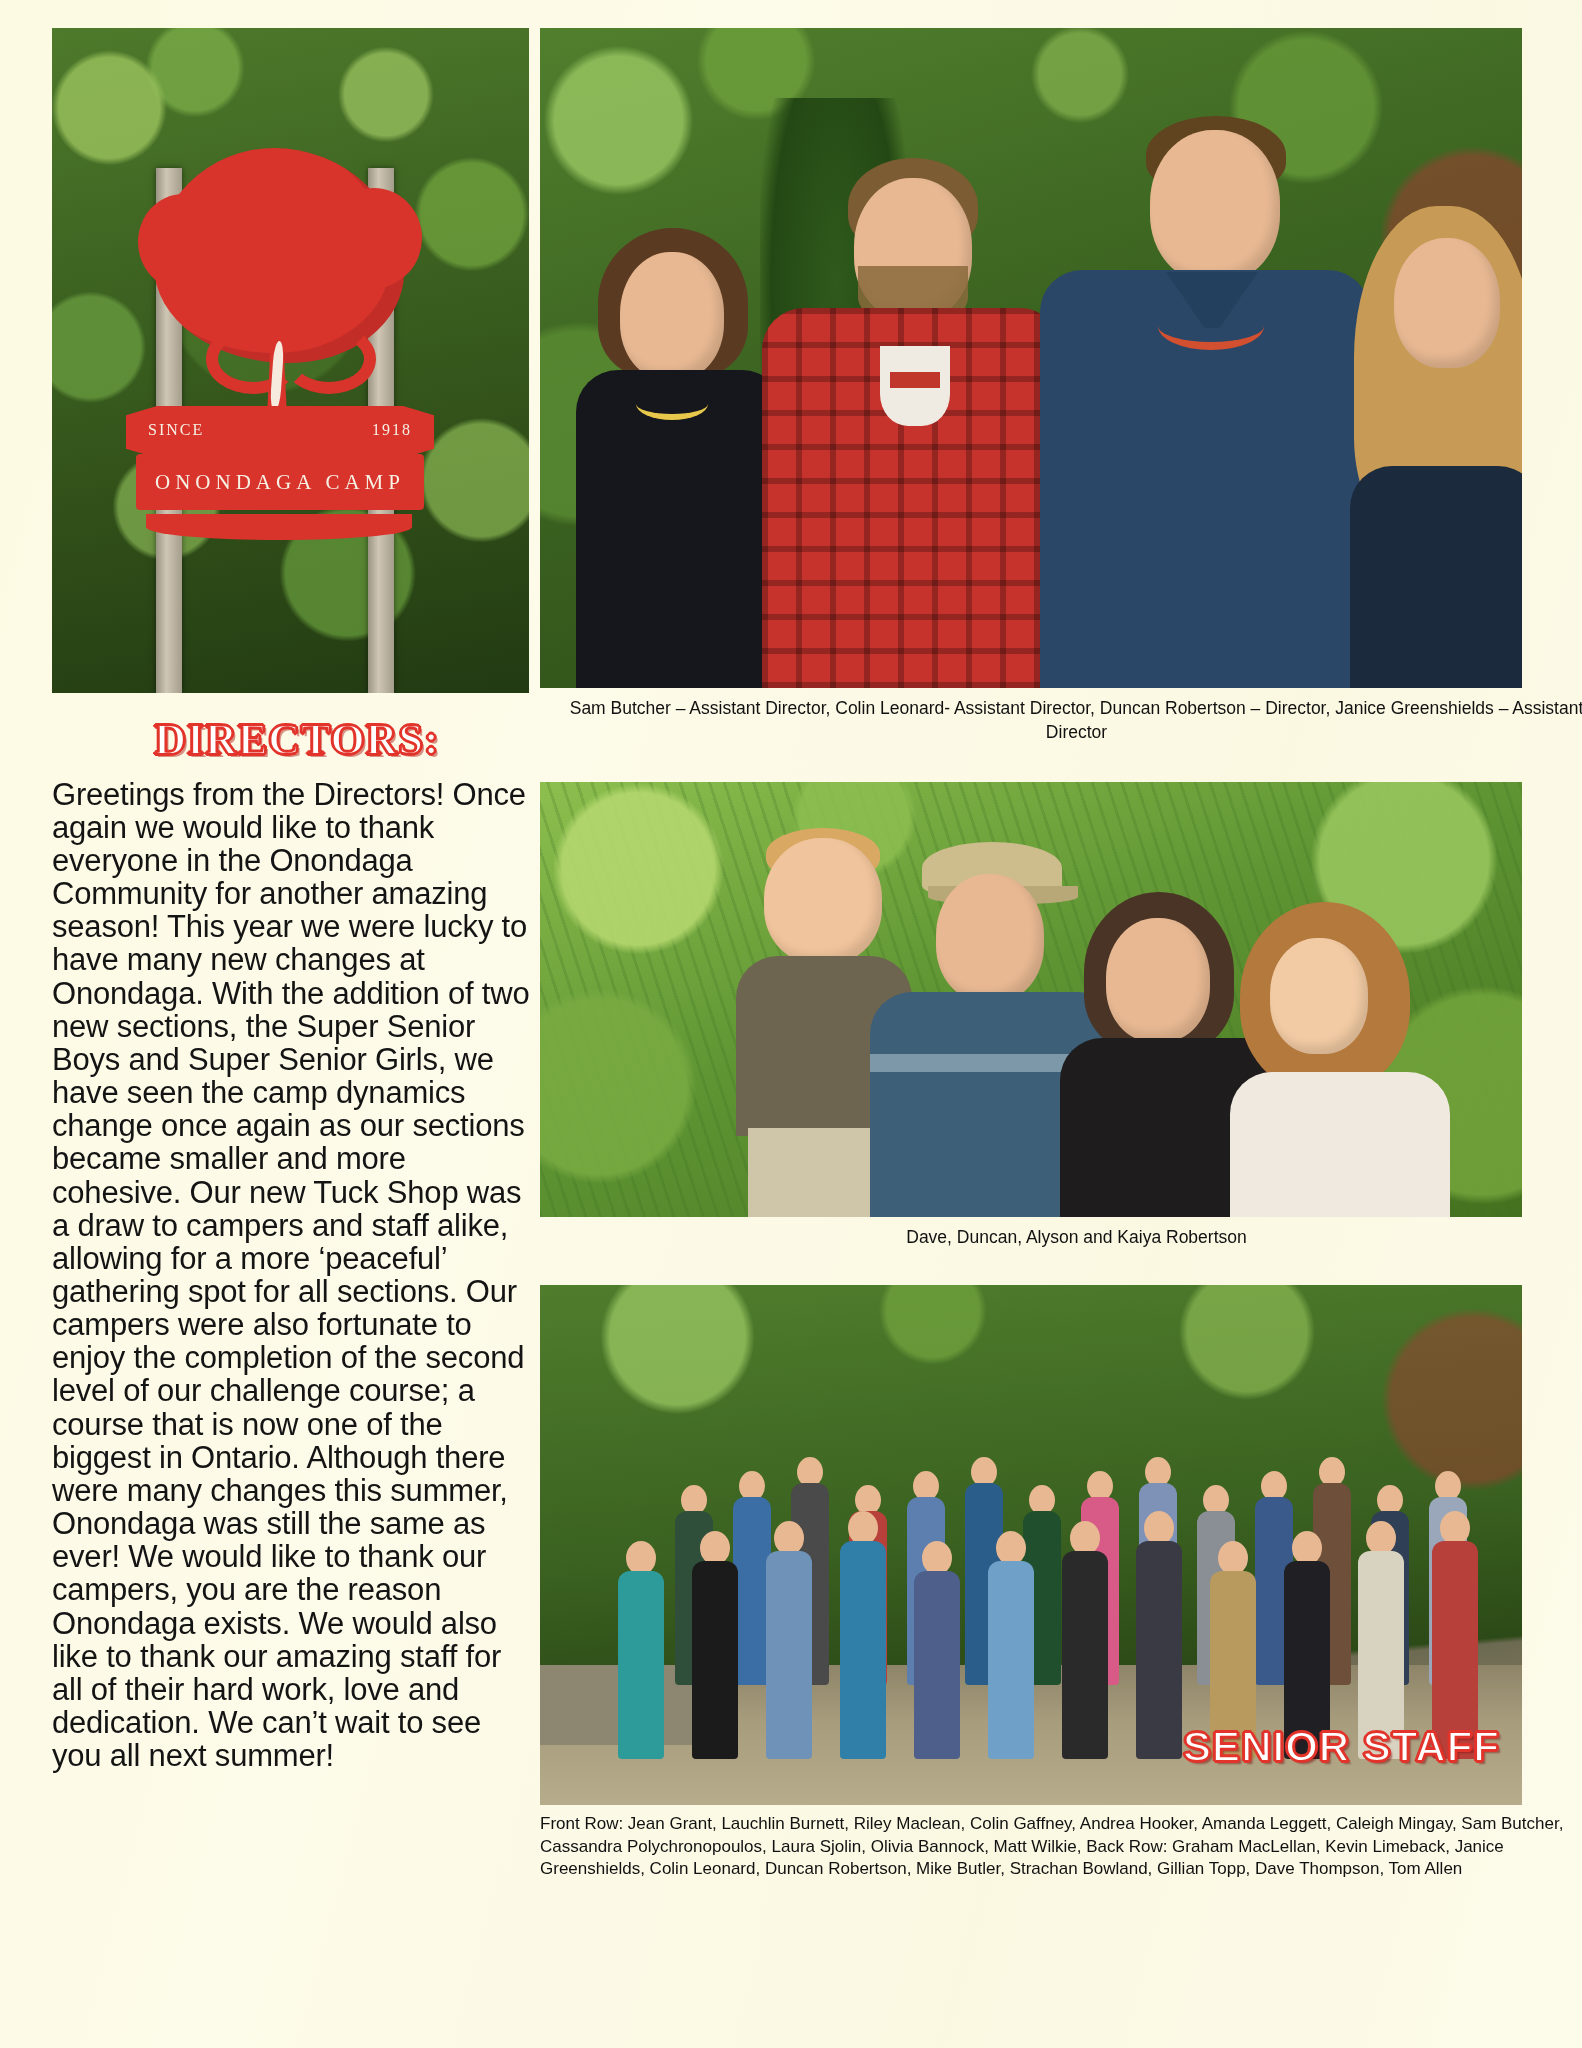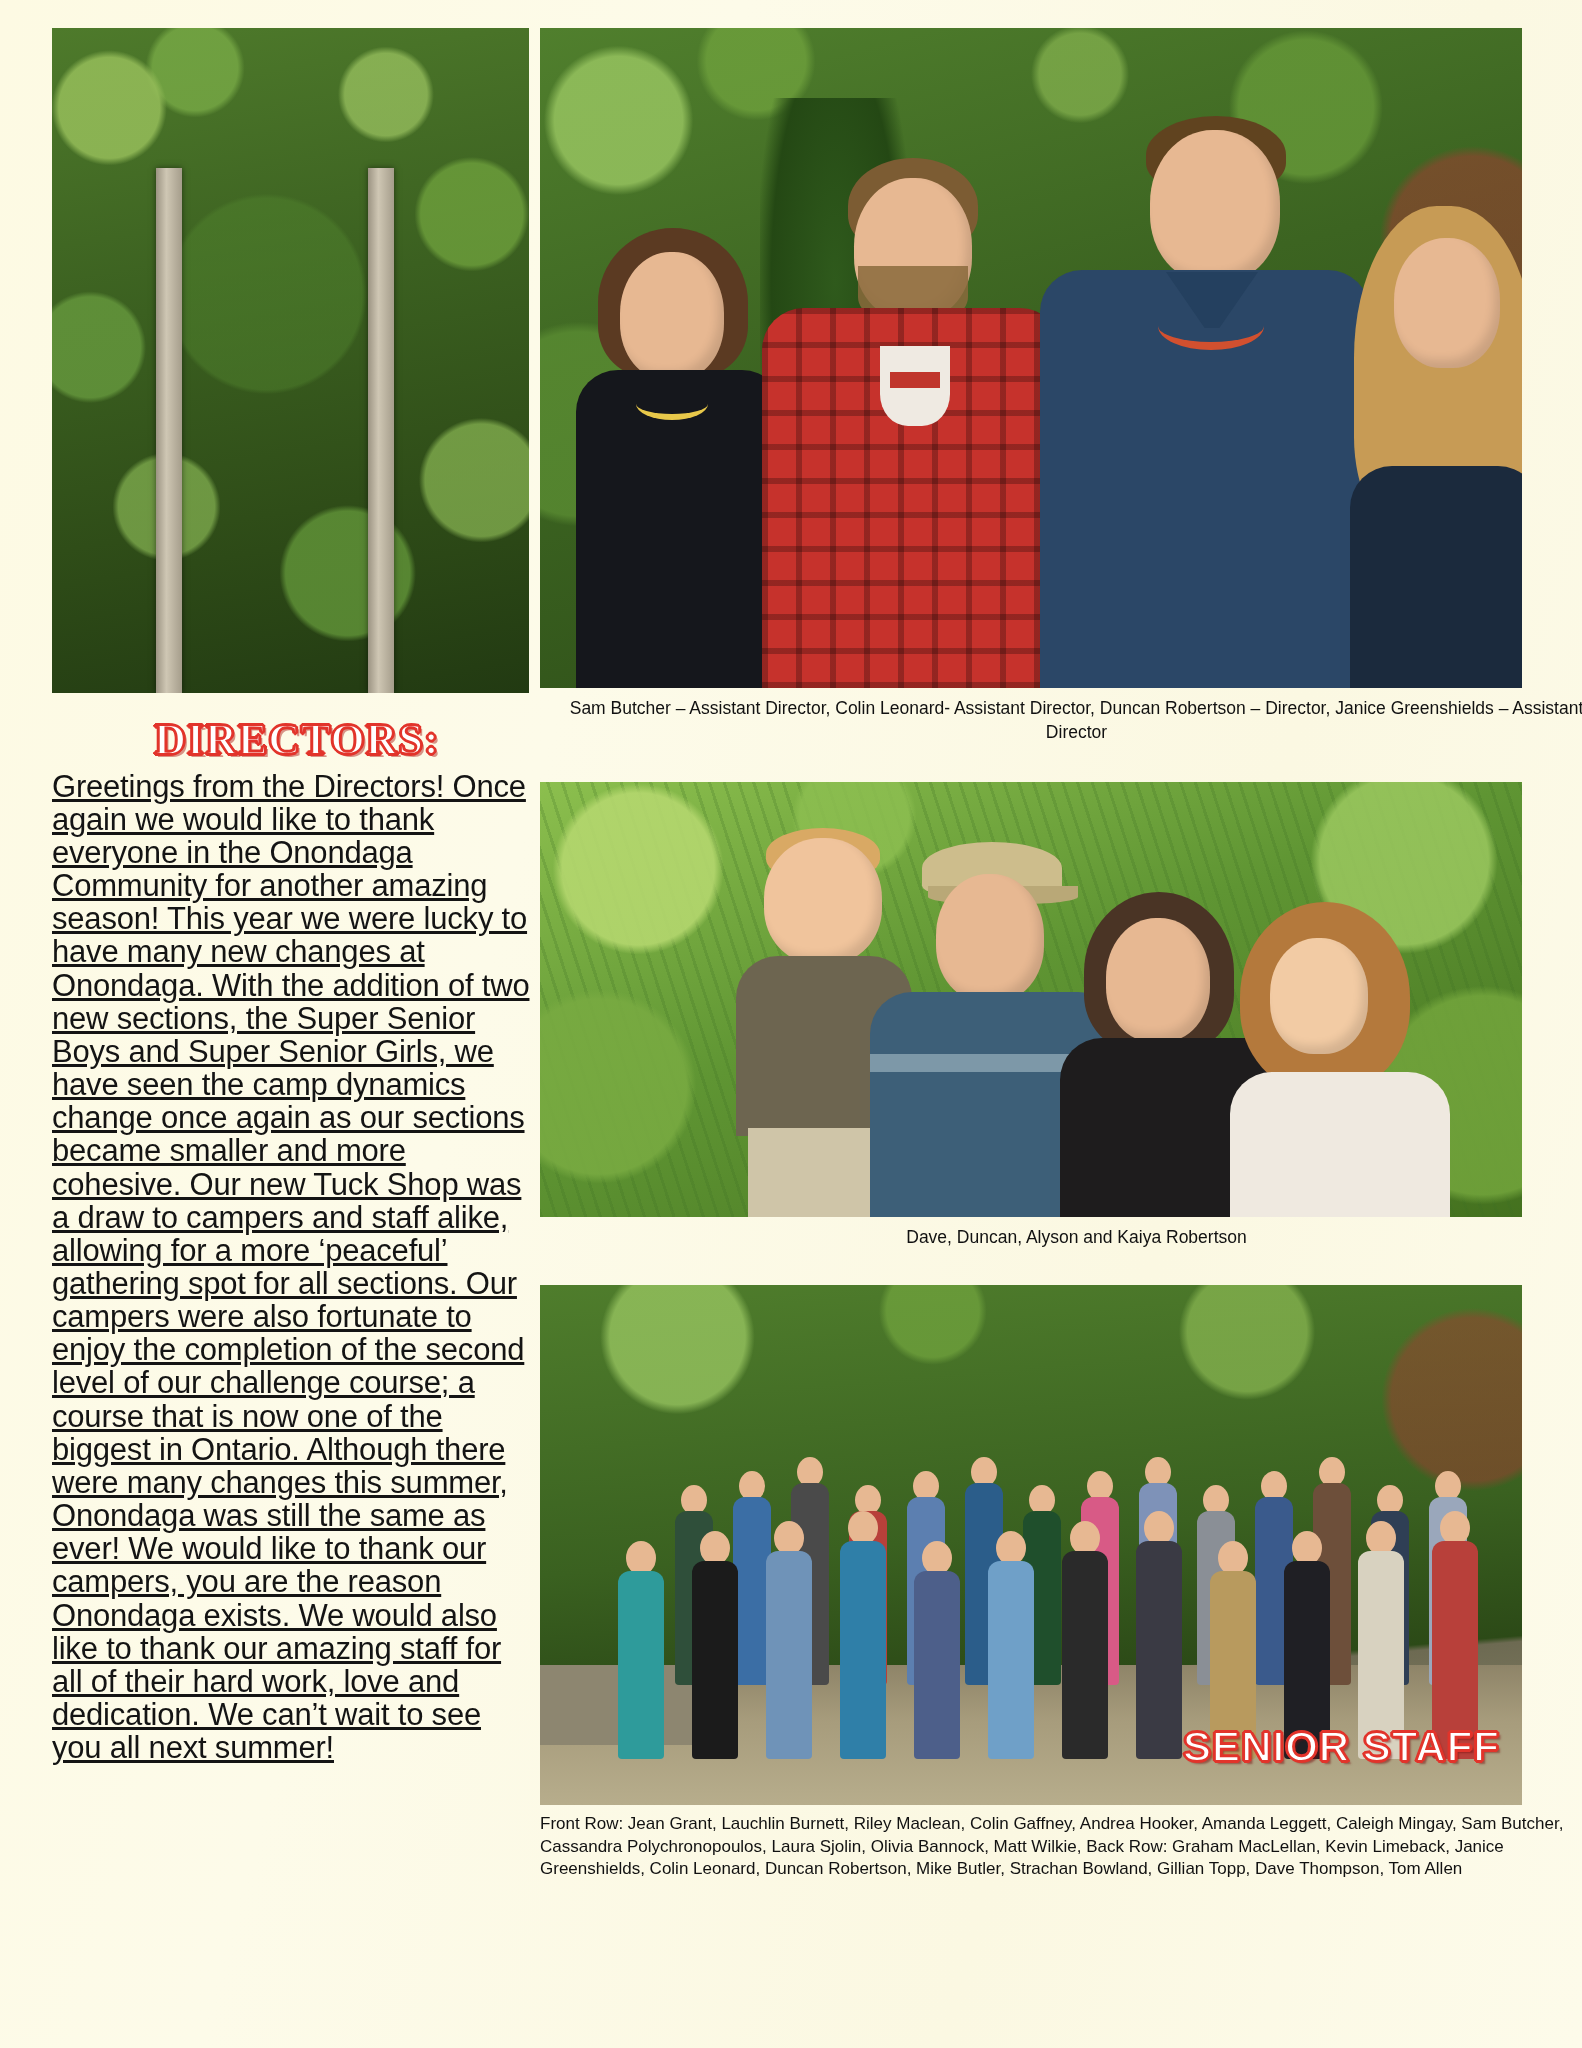--- a/index.html
+++ b/index.html
@@ -195,27 +195,26 @@
     letter-spacing: 1px;
     color: #ffffff;
     -webkit-text-stroke: 2px #e2342b;
     text-shadow:
       2px 0 0 #e2342b, -2px 0 0 #e2342b, 0 2px 0 #e2342b, 0 -2px 0 #e2342b,
       3px 3px 0 rgba(170,20,15,0.45);
   }
   .headline .line { display: block; }
 
   .body-text {
-    margin-top: 6px;
+    margin-top: 14px;
     font-size: 31px;
     line-height: 1.07;
     color: #141414;
     letter-spacing: -0.2px;
     width: 480px;
-    text-decoration: underline;
   }
 
   
   .right-col {
     position: absolute;
     left: 540px;
     top: 28px;
     width: 1073px;
   }
 
@@ -406,20 +405,37 @@
 <div class="page">
   <div class="paper-tint"></div>
 
   <div class="left-col">
 
     <div class="photo sign-photo">
       <div class="foliage"></div>
       <div class="post left"></div>
       <div class="post right"></div>
 
+      <div class="tree-sign">
+        <div class="tree-crown"></div>
+        <div class="tree-root-l"></div>
+        <div class="tree-root-r"></div>
+        <div class="tree-trunk">
+          <div class="split"></div>
+        </div>
+
+        <div class="ribbon">
+          <span class="since">SINCE</span>
+          <span class="year">1918</span>
+        </div>
+        <div class="sign-board">
+          <span>ONONDAGA CAMP</span>
+        </div>
+        <div class="sign-swoosh"></div>
+      </div>
     </div>
 
     <div class="headline">
       <span class="line">DIRECTORS:</span>
     </div>
 
     <p class="body-text">Greetings from the Directors! Once again we would like to thank everyone in the Onondaga Community for another amazing season! This year we were lucky to have many new changes at Onondaga.  With the addition of two new sections, the Super Senior Boys and Super Senior Girls, we have seen the camp dynamics change once again as our sections became smaller and more cohesive. Our new Tuck Shop was a draw to campers and staff alike, allowing for a more ‘peaceful’ gathering spot for all sections.  Our campers were also fortunate to enjoy the completion of the second level of our challenge course; a course that is now one of the biggest in Ontario. Although there were many changes this summer, Onondaga was still the same as ever!  We would like to thank our campers, you are the reason Onondaga exists. We would also like to thank our amazing staff for all of their hard work, love and dedication. We can’t wait to see you all next summer!</p>
   </div>
 
   <div class="right-col">

